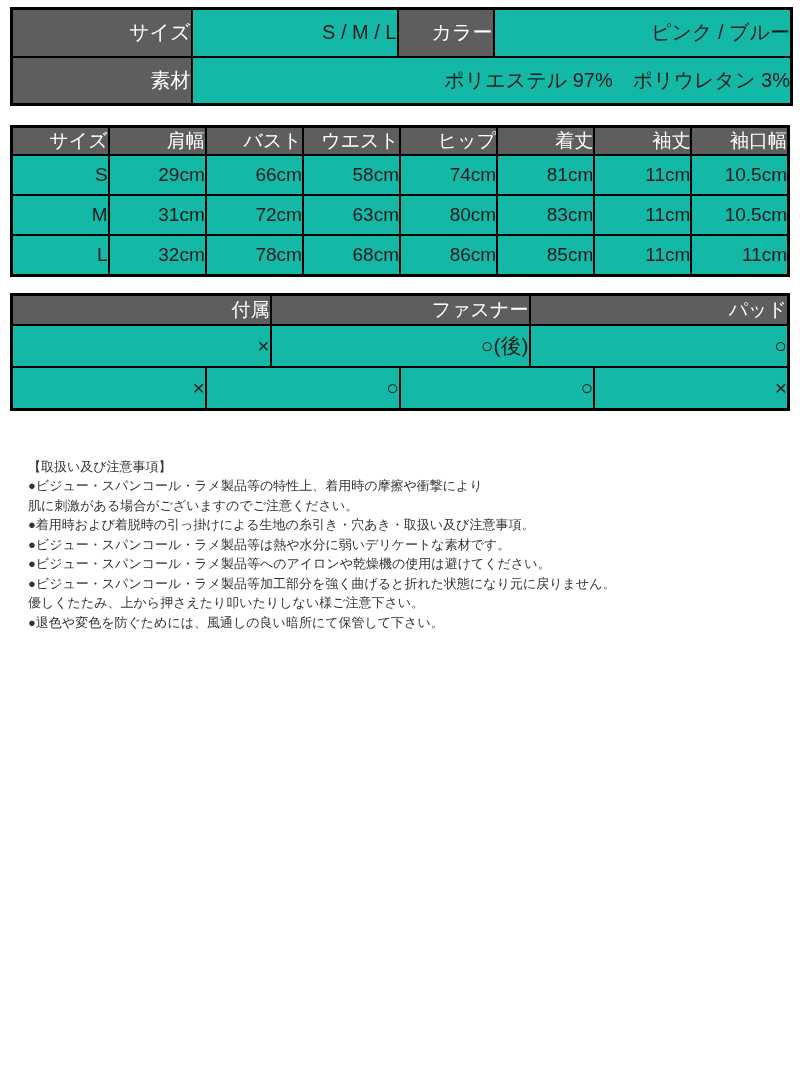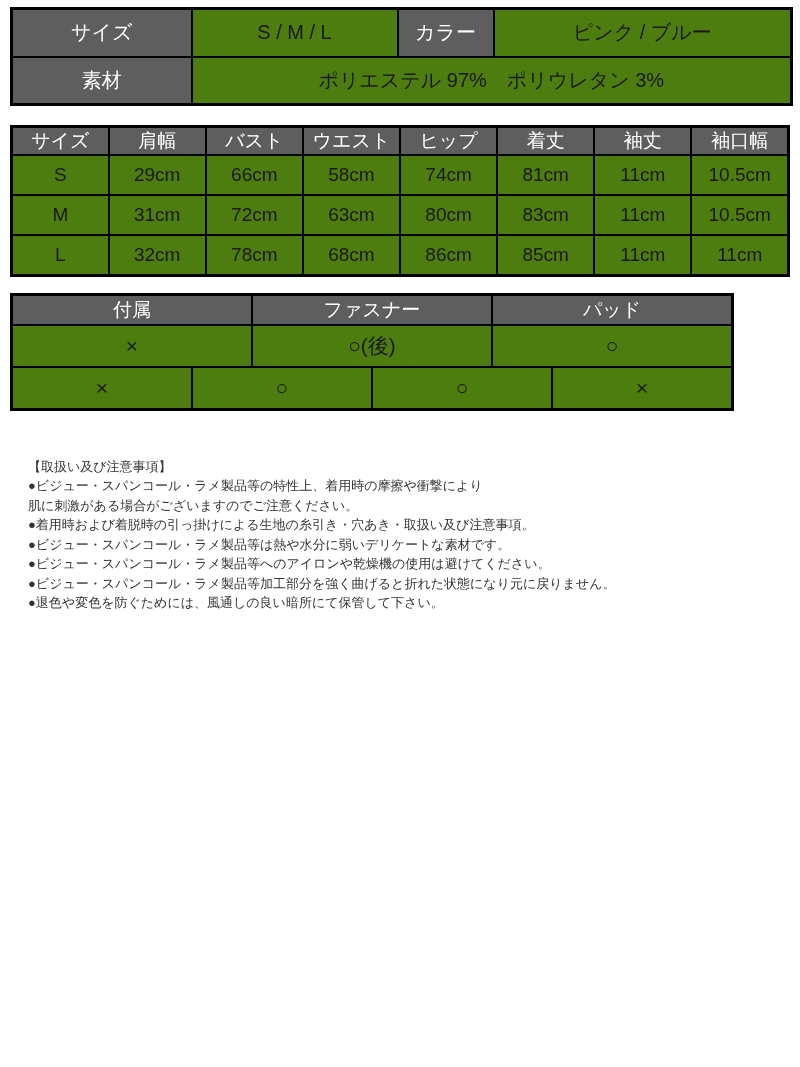--- a/index.html
+++ b/index.html
@@ -2,32 +2,32 @@
 <html><head>
 <meta charset="utf-8">
 <style>
   html,body{margin:0;padding:0;}
   body{
     width:800px;height:1067px;background:#ffffff;
     font-family:"Liberation Sans","DejaVu Sans",sans-serif;
     color:#111;
   }
   table{border-collapse:collapse;table-layout:fixed;border:3px solid #000;}
-  th,td{border:2px solid #000;text-align:center;vertical-align:middle;padding:0;overflow:hidden;}
+  th,td{border:2px solid #000;text-align:right;vertical-align:middle;padding:0;overflow:hidden;}
   th{background:#5e5e5e;color:#ffffff;font-weight:normal;}
-  td{background:#4d7c0f;color:#1a1a1a;}
+  td{background:#14b8a6;color:#1a1a1a;}
 
   .t1{width:780px;margin:7px 0 0 10px;font-size:20px;}
   .t1 tr{height:48px;}
 
   .t2{width:780px;margin:19px 0 0 10px;font-size:19px;}
   .t2 .hrow{height:28px;}
   .t2 .drow{height:40px;}
 
-  .t3{width:724px;margin:16px 0 0 10px;font-size:19px;}
+  .t3{width:780px;margin:16px 0 0 10px;font-size:19px;}
   .t3 .hrow{height:31px;}
   .t3 .drow{height:42px;}
   .t3 td.sym{font-size:21px;}
 
   .notes{margin:46px 30px 0 28px;font-size:13px;line-height:19.5px;color:#333;}
   .notes .line{white-space:nowrap;}
 </style>
 </head>
 <body>
 
@@ -143,14 +143,15 @@
   </table>
 
 <div class="notes">
   <div class="line">【取扱い及び注意事項】</div>
   <div class="line">●ビジュー・スパンコール・ラメ製品等の特性上、着用時の摩擦や衝撃により</div>
   <div class="line">肌に刺激がある場合がございますのでご注意ください。</div>
   <div class="line">●着用時および着脱時の引っ掛けによる生地の糸引き・穴あき・取扱い及び注意事項。</div>
   <div class="line">●ビジュー・スパンコール・ラメ製品等は熱や水分に弱いデリケートな素材です。</div>
   <div class="line">●ビジュー・スパンコール・ラメ製品等へのアイロンや乾燥機の使用は避けてください。</div>
   <div class="line">●ビジュー・スパンコール・ラメ製品等加工部分を強く曲げると折れた状態になり元に戻りません。</div>
+  <div class="line">優しくたたみ、上から押さえたり叩いたりしない様ご注意下さい。</div>
   <div class="line">●退色や変色を防ぐためには、風通しの良い暗所にて保管して下さい。</div>
 </div>
 
 </body></html>

